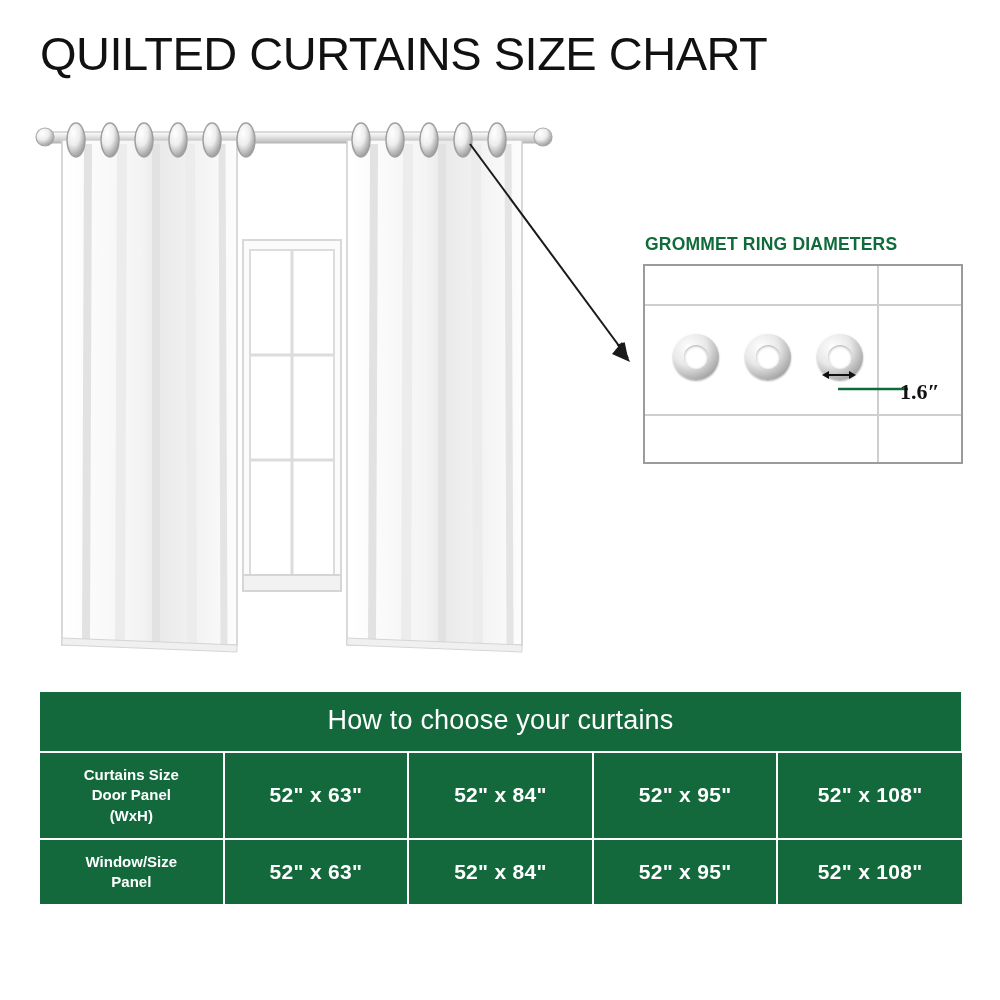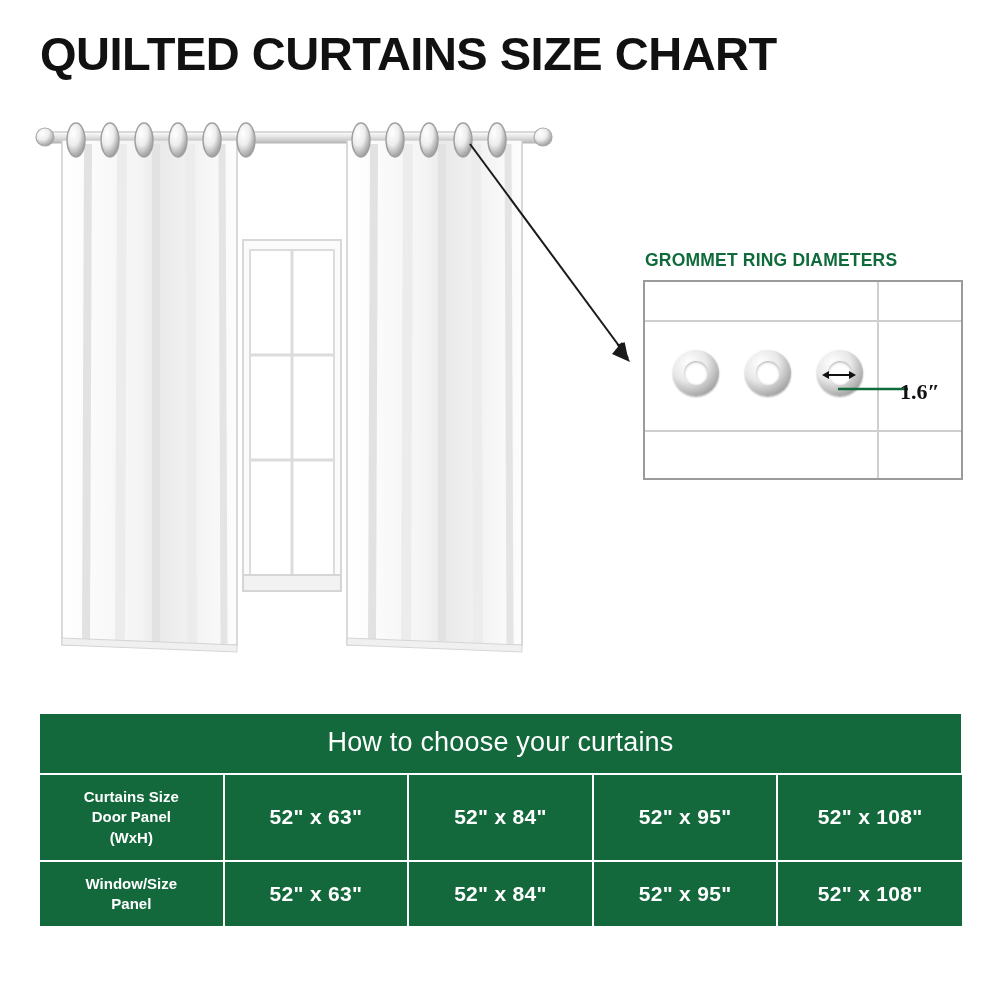--- a/index.html
+++ b/index.html
@@ -15,40 +15,40 @@
     overflow: hidden;
   }
 
   
   #title {
     position: absolute;
     left: 40px;
     top: 26px;
     width: 930px;
     font-size: 47px;
-    font-weight: bold;
+    font-weight: normal;
     letter-spacing: -0.5px;
     color: #111111;
     white-space: nowrap;
   }
 
   
   #illustration {
     position: absolute;
     left: 0;
     top: 100px;
     width: 1000px;
     height: 580px;
   }
 
   
   #grommet-block {
     position: absolute;
     left: 640px;
-    top: 250px;
+    top: 234px;
     width: 330px;
     height: 240px;
     text-align: right;
   }
   #grommet-title {
     position: absolute;
     left: 5px;
     top: 0px;
     font-size: 17.5px;
     font-weight: bold;
@@ -117,21 +117,21 @@
     font-weight: bold;
     color: #111111;
     white-space: nowrap;
     font-family: Liberation Serif, serif;
   }
 
   
   #table-wrap {
     position: absolute;
     left: 38px;
-    top: 712px;
+    top: 690px;
     width: 925px;
   }
   table.size-chart {
     border-collapse: collapse;
     width: 925px;
     table-layout: fixed;
   }
   table.size-chart td, table.size-chart th {
     border: 2px solid #ffffff;
     background: #13693c;

